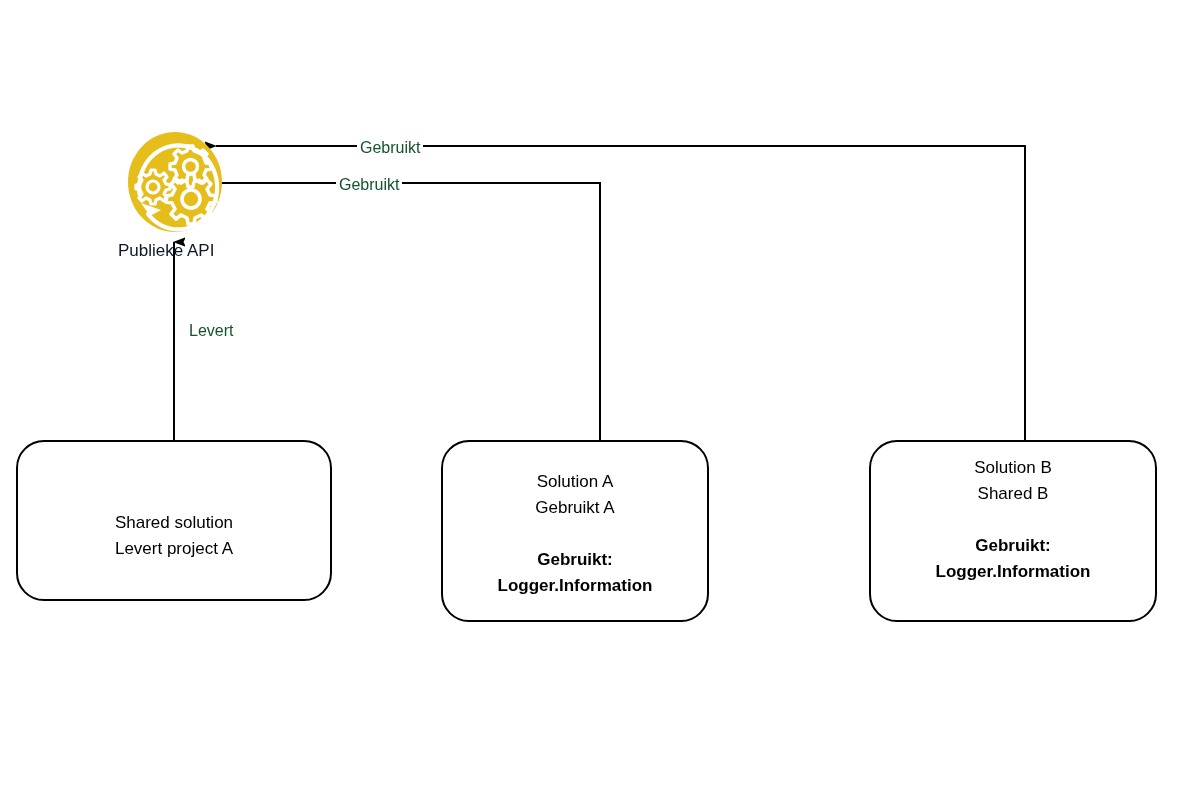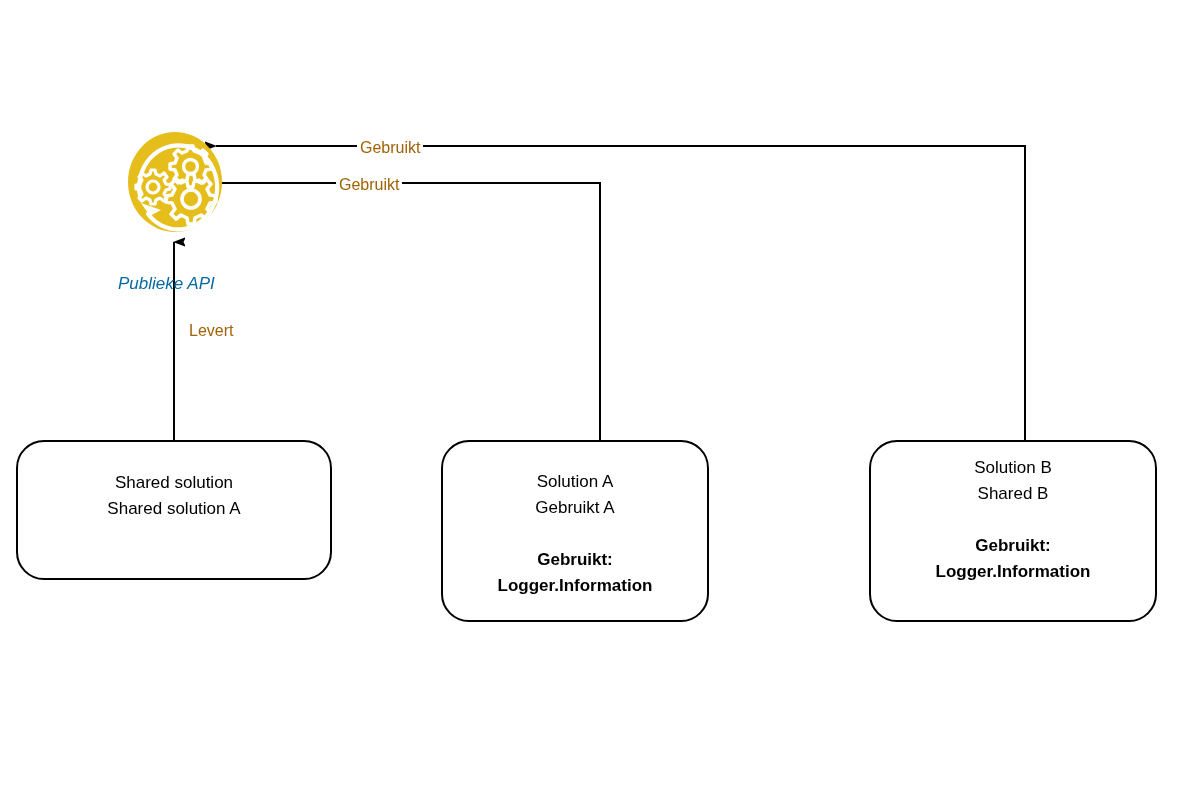--- a/index.html
+++ b/index.html
@@ -48,21 +48,21 @@
   }
   .box-line.bold {
     font-weight: bold;
   }
   .spacer-line {
     height: 26px;
   }
   .edge-label {
     position: absolute;
     font-size: 16px;
-    color: #a16207;
+    color: #14532d;
     background: #ffffff;
     padding: 0 3px;
     line-height: 18px;
     white-space: nowrap;
   }
   .api-caption {
     position: absolute;
     font-size: 17px;
     line-height: 20px;
     white-space: nowrap;
@@ -116,32 +116,32 @@
         <circle cx="27" cy="57" r="6"></circle>
       </g>
 
       <g fill="none" stroke="#ffffff" stroke-width="3.6" stroke-linejoin="round">
         <path d="M 62,44 L 68,44 L 69,50 L 75,53 L 80,49 L 85,54 L 81,59 L 84,65 L 90,66 L 90,72 L 84,73 L 81,79 L 85,84 L 80,89 L 75,85 L 69,88 L 68,94 L 62,94 L 61,88 L 55,85 L 50,89 L 45,84 L 49,79 L 46,73 L 40,72 L 40,66 L 46,65 L 49,59 L 45,54 L 50,49 L 55,53 L 61,50 Z"></path>
         <circle cx="65" cy="69" r="9"></circle>
       </g>
     </svg>
   </div>
 
-  <div class="api-caption" style="left:118px; top:274px; color:#0369a1;font-style:italic;">Publieke API</div>
+  <div class="api-caption" style="left:118px; top:241px; color:#0f172a;">Publieke API</div>
 
   <div class="edge-label" style="left:357px; top:139px;">Gebruikt</div>
 
   <div class="edge-label" style="left:336px; top:176px;">Gebruikt</div>
 
   <div class="edge-label" style="left:150px; top:322px;margin-left:36px;">Levert</div>
 
-  <div class="box" id="shared-solution-box" style="left:16px; top:440px; width:316px; height:140px; padding-top:28px;text-align:center;">
+  <div class="box" id="shared-solution-box" style="left:16px; top:440px; width:316px; height:161px; padding-top:68px;text-align:center;">
     <div class="box-inner">
       <div class="box-line">Shared solution</div>
-      <div class="box-line">Shared solution A</div>
+      <div class="box-line">Levert project A</div>
     </div>
   </div>
 
   <div class="box" id="solution-a-box" style="left:441px; top:440px; width:268px; height:182px; padding-top:27px;">
     <div class="box-inner">
       <div class="box-line">Solution A</div>
       <div class="box-line">Gebruikt A</div>
       <div class="spacer-line"></div>
       <div class="box-line bold">Gebruikt:</div>
       <div class="box-line bold">Logger.Information</div>

